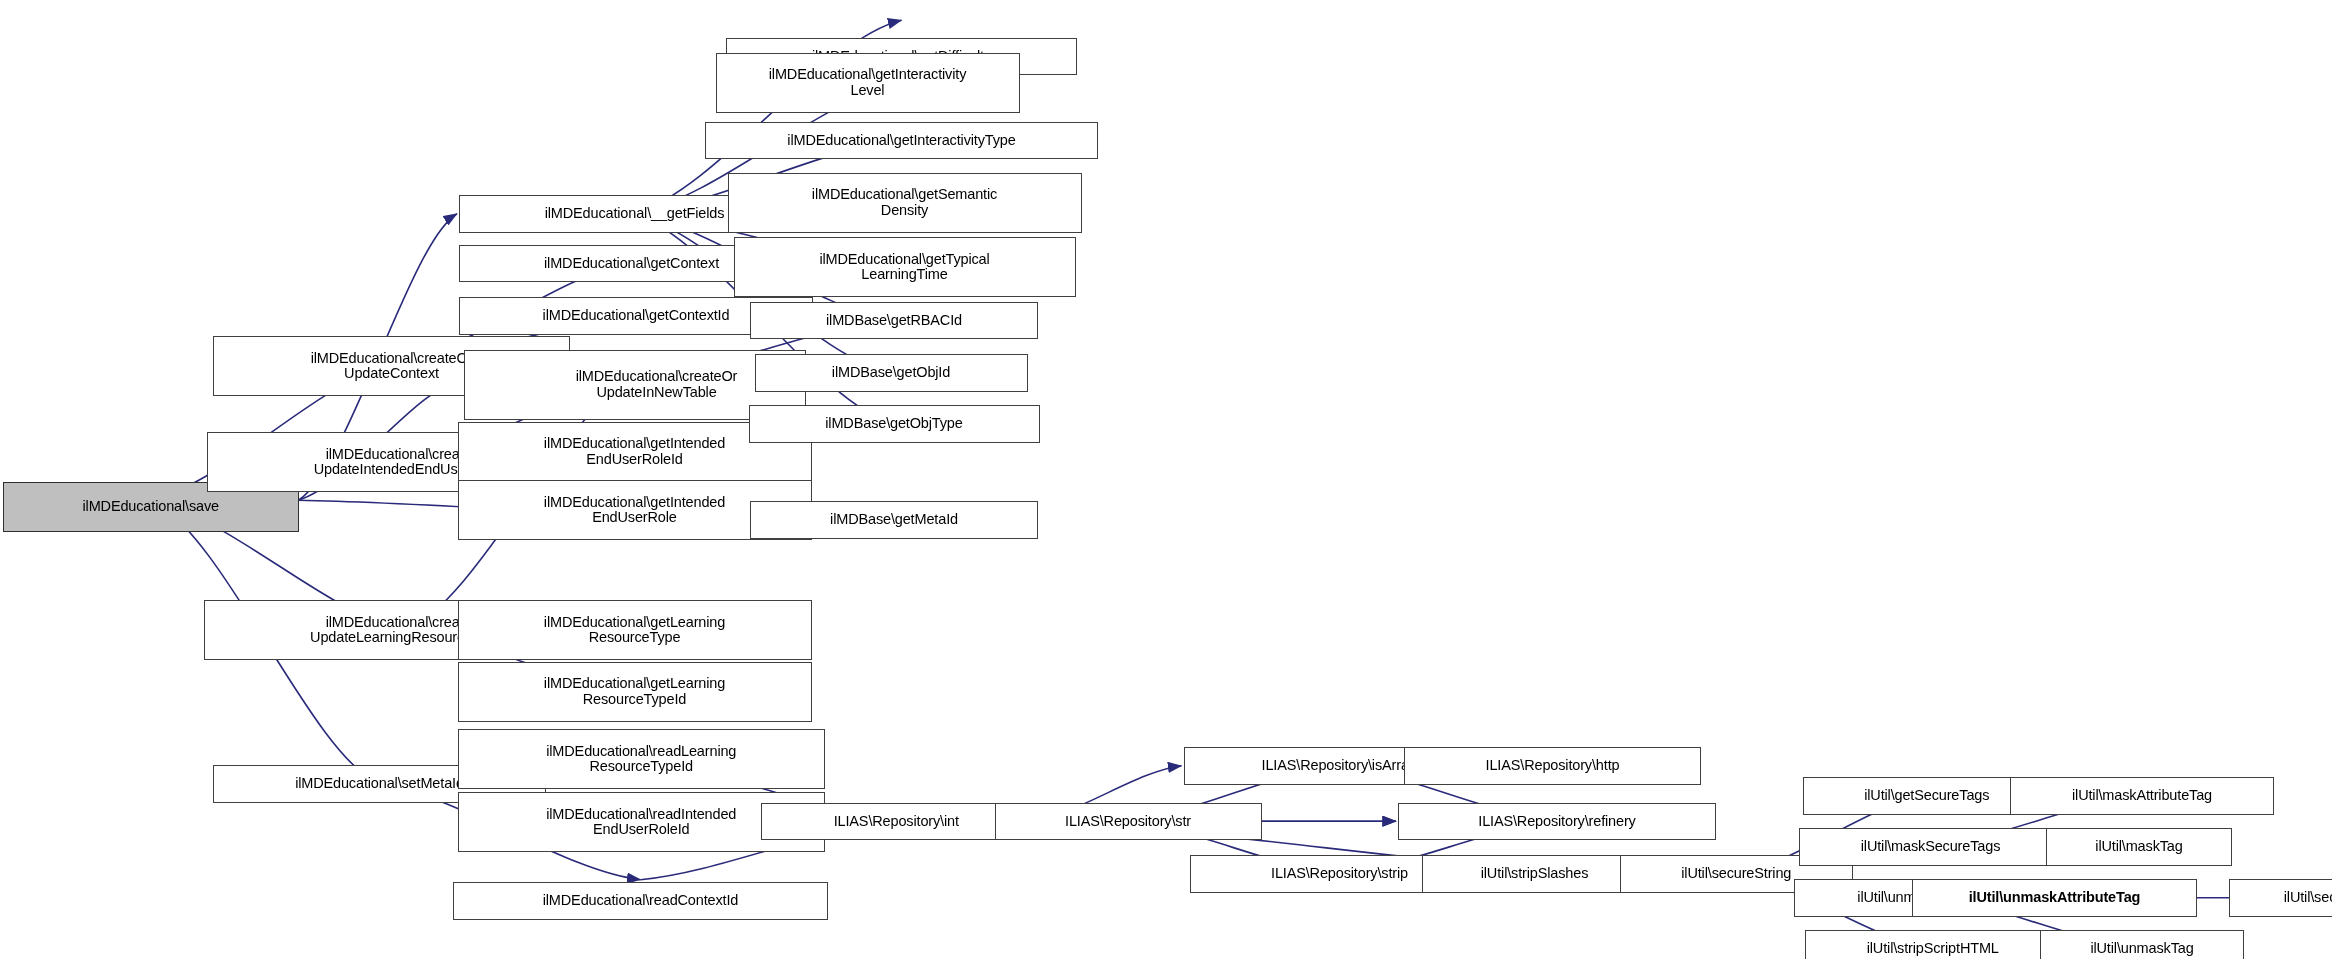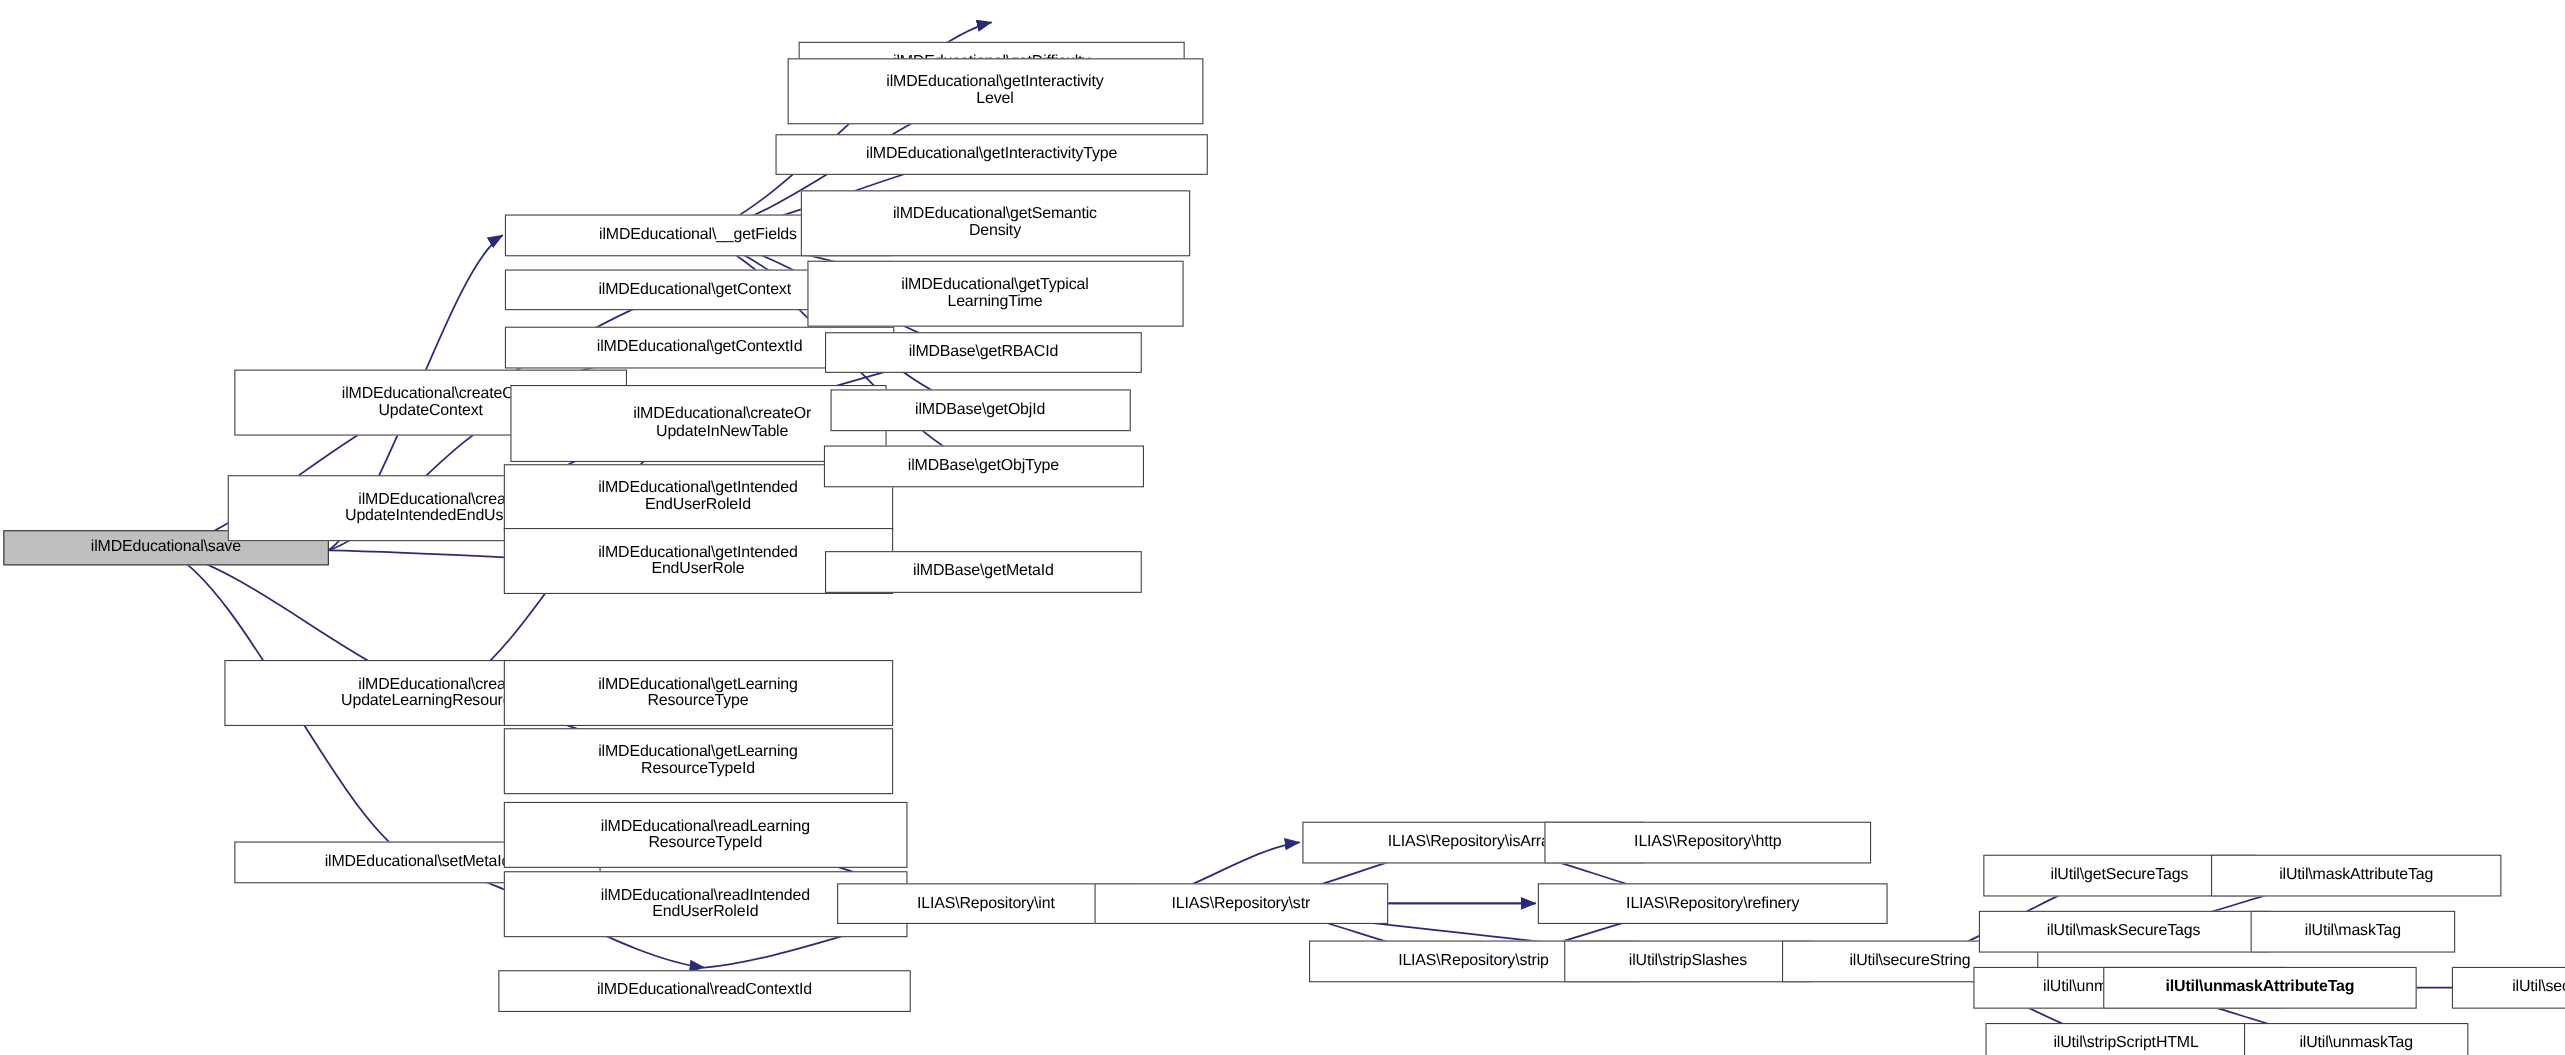--- a/index.html
+++ b/index.html
@@ -105,21 +105,21 @@
         <path d="M1736.25,873.75 C1799.85,877.038 1875.375,895.35 1935,897.75" marker-end="url(#arrowhead)"></path>
         <path d="M1736.25,873.75 C1799.13,884.025 1873.8,941.25 1932.75,948.75" marker-end="url(#arrowhead)"></path>
         <path d="M1930.5,846.75 C1998.18,839.763 2078.55,800.85 2142,795.75" marker-end="url(#arrowhead)"></path>
         <path d="M1930.5,846.75 C1997.22,846.75 2076.45,846.75 2139,846.75" marker-end="url(#arrowhead)"></path>
         <path d="M1935,897.75 C2002.68,897.75 2083.05,897.75 2146.5,897.75" marker-end="url(#arrowhead)"></path>
         <path d="M1935,897.75 C2001.24,904.737 2079.9,943.65 2142,948.75" marker-end="url(#arrowhead)"></path>
         <path d="M2146.5,897.75 C2206.26,897.75 2277.225,897.75 2333.25,897.75" marker-end="url(#arrowhead)"></path>
       </g>
   </svg>
   <div id="node-layer">
-      <div class="node root" style="left: 3px; top: 481.5px; width: 295.5px; height: 32px;">ilMDEducational\save</div>
+      <div class="node root" style="left: 3px; top: 481.5px; width: 295.5px; height: 50px;">ilMDEducational\save</div>
       <div class="node" style="left: 213px; top: 336px; width: 357px; height: 60px;">ilMDEducational\createOr
 UpdateContext</div>
       <div class="node" style="left: 207px; top: 432px; width: 399px; height: 60px;">ilMDEducational\createOr
 UpdateIntendedEndUserRole</div>
       <div class="node" style="left: 204px; top: 600px; width: 405px; height: 60px;">ilMDEducational\createOr
 UpdateLearningResourceType</div>
       <div class="node" style="left: 213px; top: 765px; width: 333px; height: 37.5px;">ilMDEducational\setMetaId</div>
       <div class="node" style="left: 459px; top: 195px; width: 351px; height: 37.5px;">ilMDEducational\__getFields</div>
       <div class="node" style="left: 459px; top: 244.5px; width: 345px; height: 37.5px;">ilMDEducational\getContext</div>
       <div class="node" style="left: 459px; top: 297px; width: 354px; height: 37.5px;">ilMDEducational\getContextId</div>
@@ -132,21 +132,21 @@
       <div class="node" style="left: 457.5px; top: 600px; width: 354px; height: 60px;">ilMDEducational\getLearning
 ResourceType</div>
       <div class="node" style="left: 457.5px; top: 661.5px; width: 354px; height: 60px;">ilMDEducational\getLearning
 ResourceTypeId</div>
       <div class="node" style="left: 457.5px; top: 729px; width: 367.5px; height: 60px;">ilMDEducational\readLearning
 ResourceTypeId</div>
       <div class="node" style="left: 457.5px; top: 792px; width: 367.5px; height: 60px;">ilMDEducational\readIntended
 EndUserRoleId</div>
       <div class="node" style="left: 453px; top: 861px; width: 375px; height: 37.5px; margin-top: 21px;">ilMDEducational\readContextId</div>
       <div class="node" style="left: 726px; top: 1.5px; width: 351px; height: 37.5px; margin-top: 36px;">ilMDEducational\getDifficulty</div>
-      <div class="node" style="left: 715.5px; top: 52.5px; width: 378px; height: 60px;">ilMDEducational\getInteractivity
+      <div class="node" style="left: 715.5px; top: 52.5px; width: 304px; height: 60px;">ilMDEducational\getInteractivity
 Level</div>
       <div class="node" style="left: 705px; top: 121.5px; width: 393px; height: 37.5px; text-align: right;">ilMDEducational\getInteractivityType</div>
       <div class="node" style="left: 727.5px; top: 172.5px; width: 354px; height: 60px;">ilMDEducational\getSemantic
 Density</div>
       <div class="node" style="left: 733.5px; top: 237px; width: 342px; height: 60px;">ilMDEducational\getTypical
 LearningTime</div>
       <div class="node" style="left: 750px; top: 301.5px; width: 288px; height: 37.5px;">ilMDBase\getRBACId</div>
       <div class="node" style="left: 754.5px; top: 354px; width: 273px; height: 37.5px;">ilMDBase\getObjId</div>
       <div class="node" style="left: 748.5px; top: 405px; width: 291px; height: 37.5px;">ilMDBase\getObjType</div>
       <div class="node" style="left: 750px; top: 501px; width: 288px; height: 37.5px;">ilMDBase\getMetaId</div>

